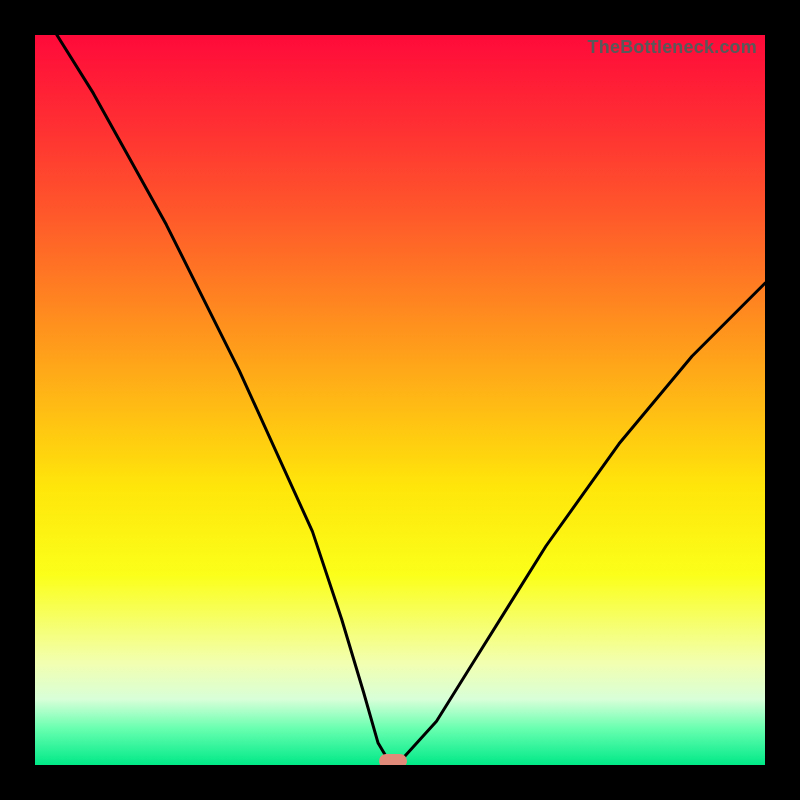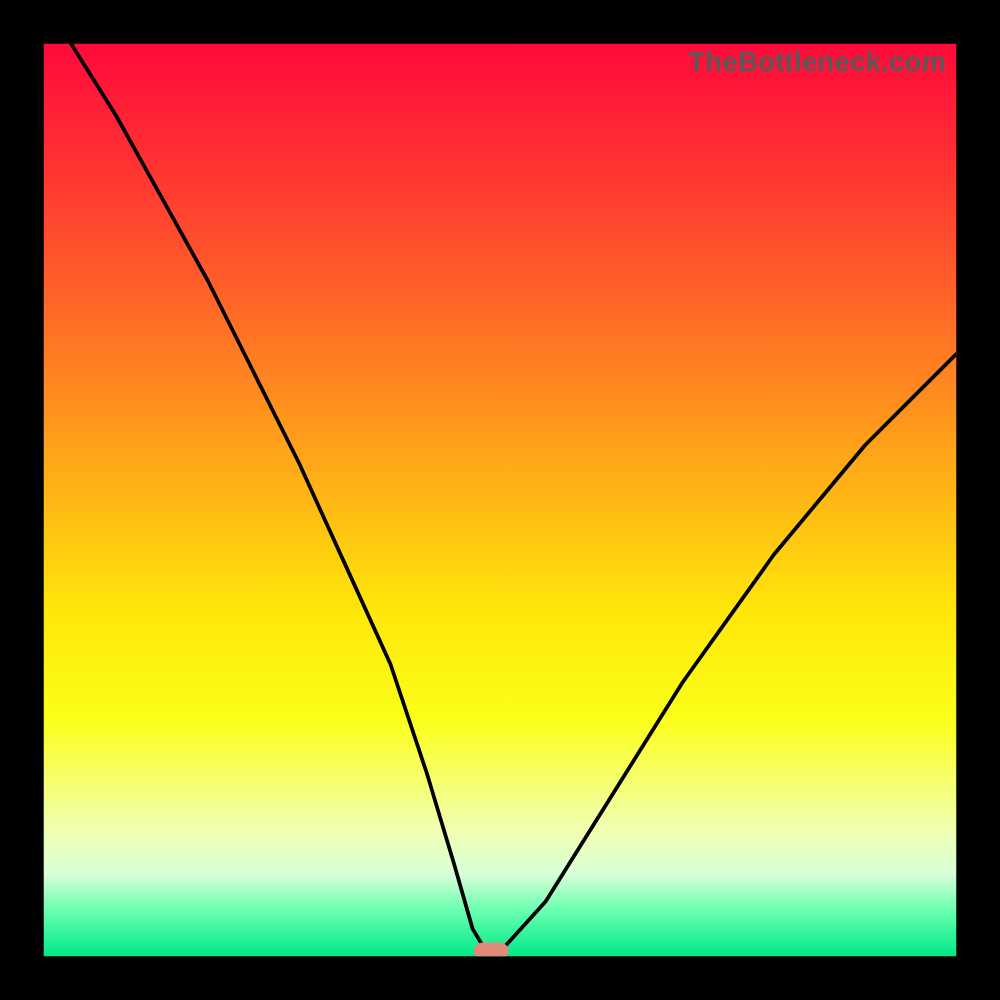--- a/index.html
+++ b/index.html
@@ -36,21 +36,21 @@
       #68ffb0 95%,
       #00e987 100%
     );
     overflow: hidden;
   }
   .watermark {
     position: absolute;
     top: 2px;
     right: 8px;
     color: #595959;
-    font-size: 22px;
+    font-size: 18px;
     font-weight: 600;
     letter-spacing: 0.2px;
     user-select: none;
   }
   .marker {
     position: absolute;
     width: 28px;
     height: 14px;
     border-radius: 7px;
     background: #e08b7a;

